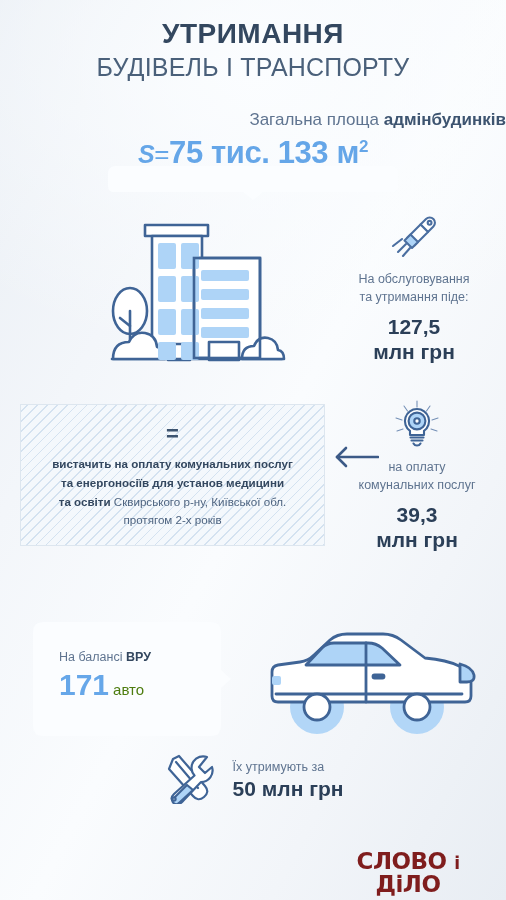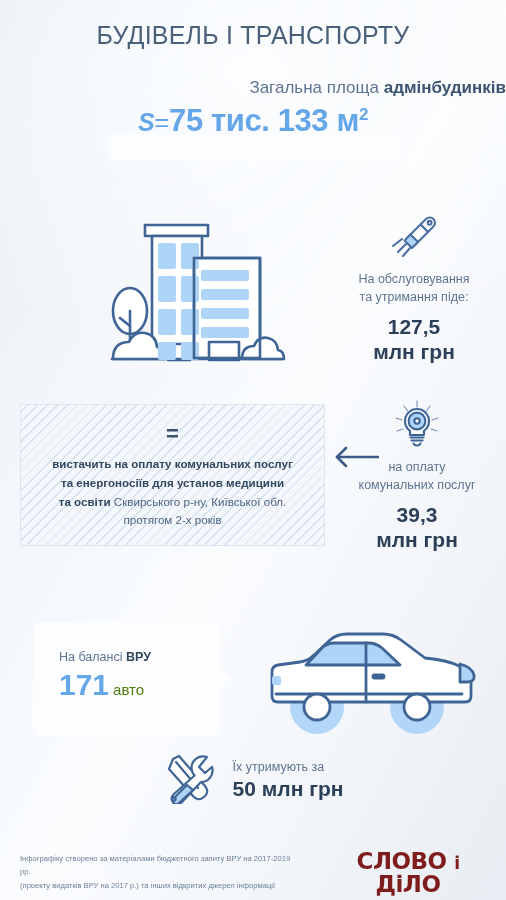--- a/index.html
+++ b/index.html
@@ -107,20 +107,21 @@
   .logo-word { font-size: 23px; font-weight: 700; color: #7f1d1d; letter-spacing: -0.5px;
                font-family: "DejaVu Sans", sans-serif; line-height: 1; }
   .logo-word .i-small { font-size: 17px; }
 </style>
 </head>
 <body>
 
 <div class="page">
 
   <div class="header">
+    <div class="title-1">УТРИМАННЯ</div>
     <div class="title-2">БУДІВЕЛЬ І ТРАНСПОРТУ</div>
   </div>
 
   <div class="area-block">
     <div class="area-caption"><span>Загальна площа </span><b>адмінбудинків</b></div>
     <div class="area-value"><span class="s-italic">S</span><span class="eq">=</span><span>75 тис. 133 м</span><span class="sup">2</span></div>
 
     <svg class="callout-bracket" viewBox="0 0 290 34">
       <path d="M8 0 Q0 0 0 8 L0 20 Q0 26 6 26 L135 26 L145 34 L155 26 L284 26 Q290 26 290 20 L290 8 Q290 0 282 0 Z" fill="#fbfdff" opacity="0.95"></path>
     </svg>
@@ -281,23 +282,19 @@
         </g>
       </svg>
     </div>
     <div class="maintain-text">
       <div class="maintain-label">Їх утримують за</div>
       <div class="maintain-value">50 млн грн</div>
     </div>
   </div>
 
   <div class="footer">
-    <div class="footer-note">
-      <span>Інфографіку створено за матеріалами бюджетного запиту ВРУ на 2017-2019 рр.</span><br>
-      <span>(проекту видатків ВРУ на 2017 р.) та інших відкритих джерел інформації</span>
-    </div>
     <div class="logo">
       <div class="logo-word"><span>СЛОВО</span> <span class="i-small">і</span> <span>ДіЛО</span></div>
 
     </div>
   </div>
 
 </div>
 
 </body></html>

